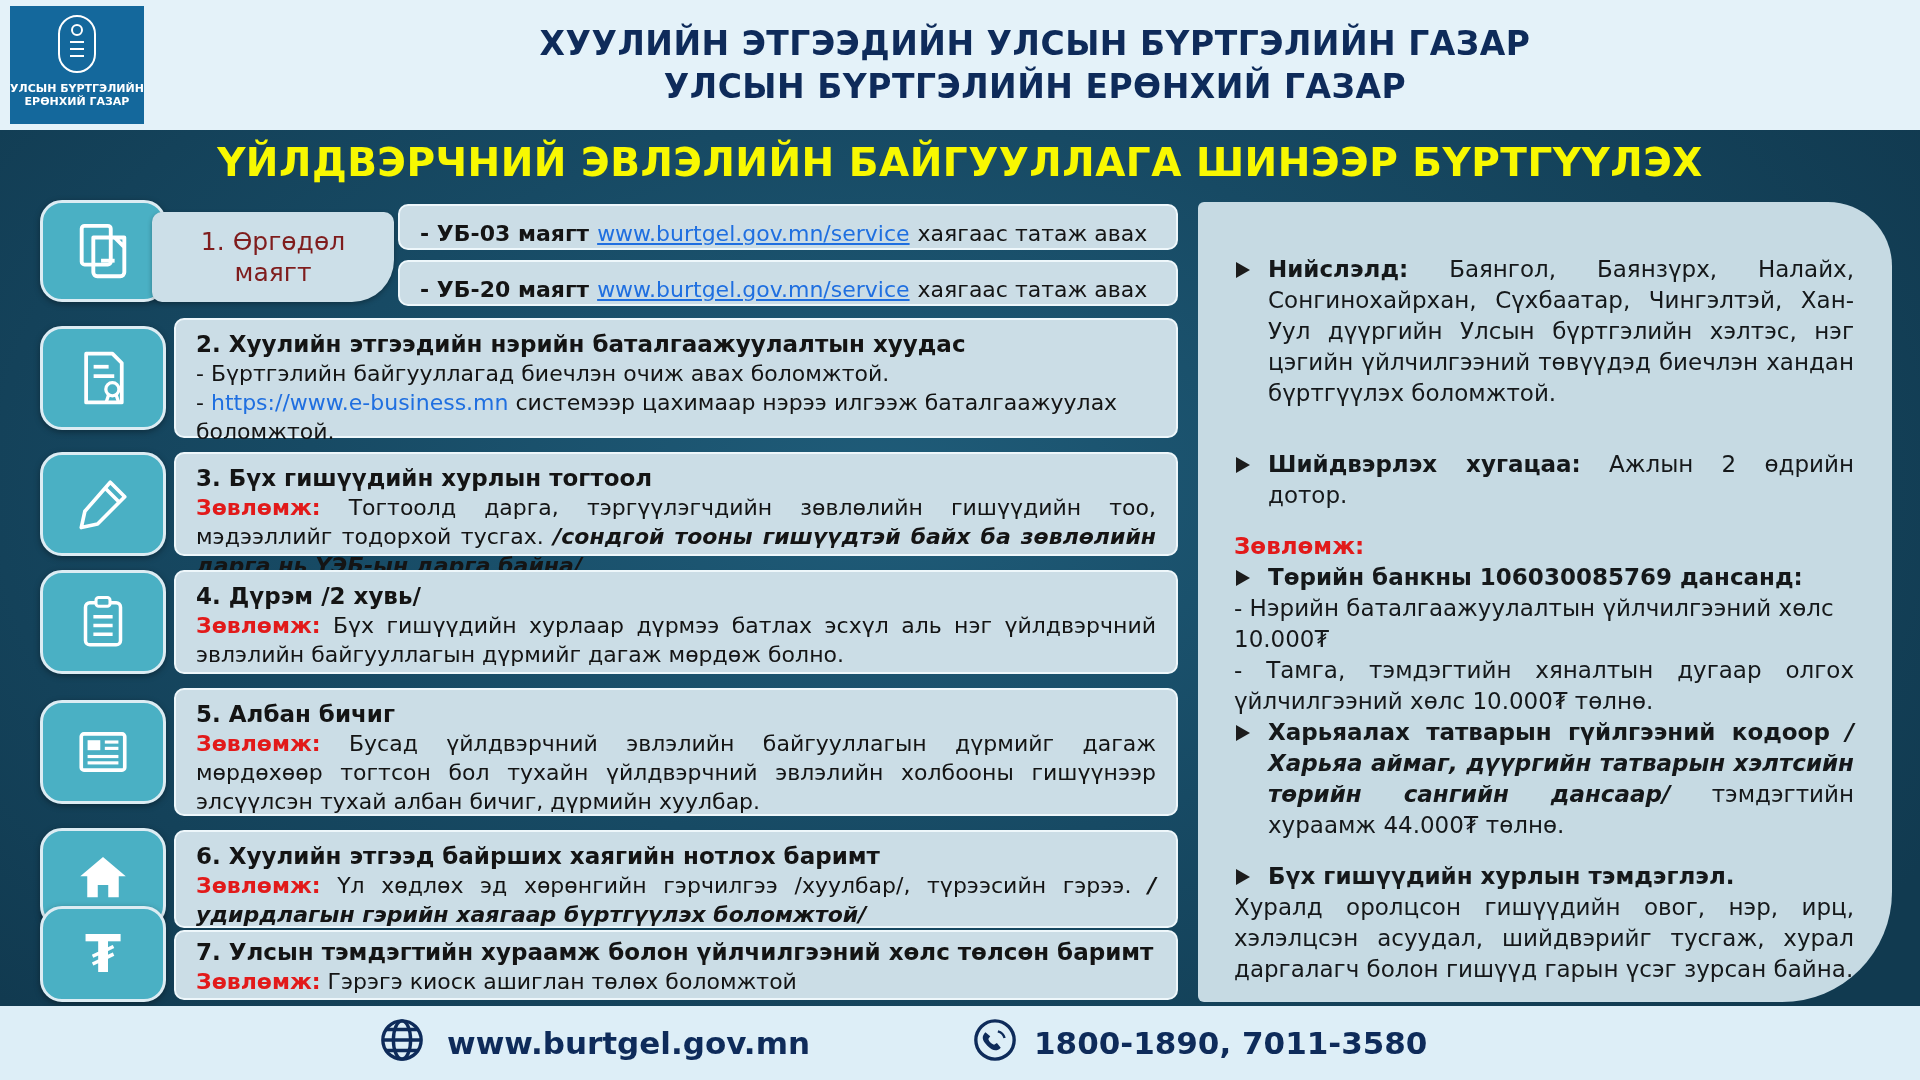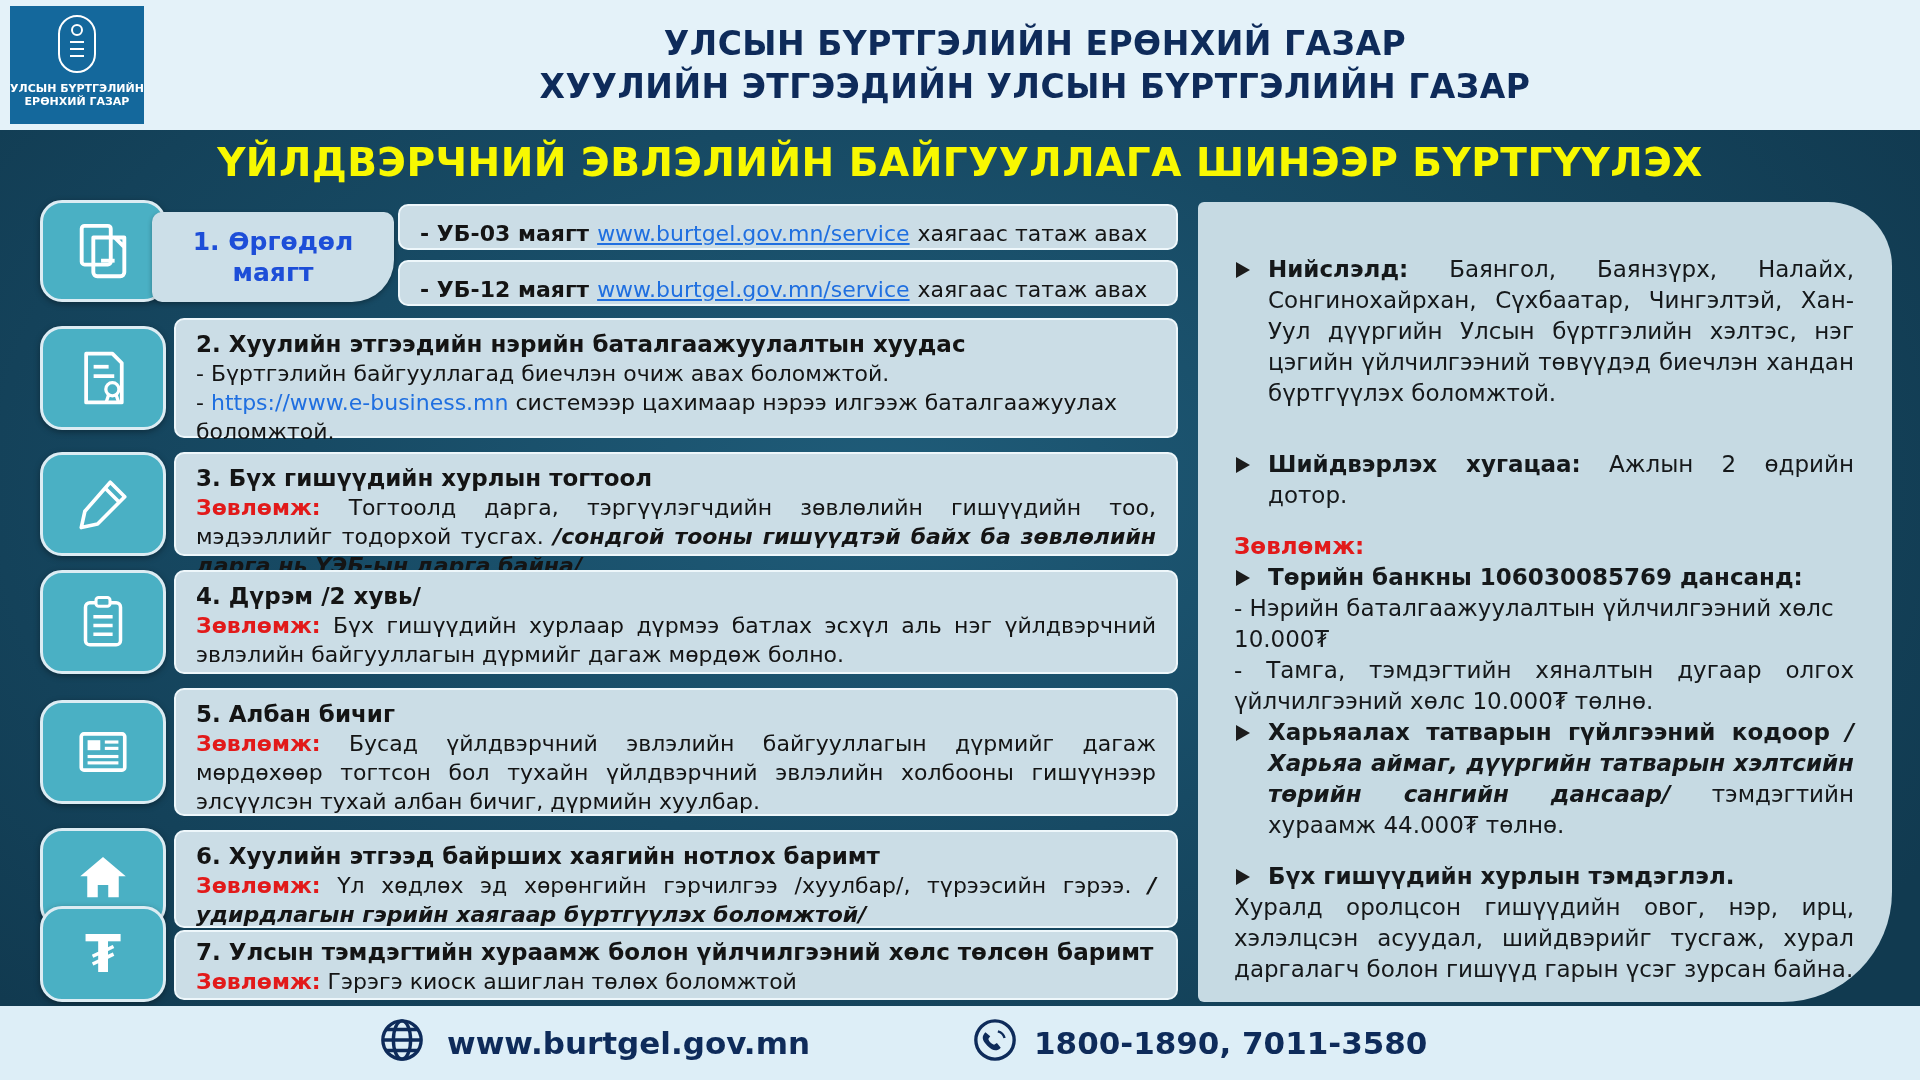--- a/index.html
+++ b/index.html
@@ -29,21 +29,21 @@
   .box{position:absolute;background:#cbdde6;border:2px solid #eef7fb;border-radius:10px;
     box-sizing:border-box;color:#141414;font-size:22px;line-height:29px;padding:10px 20px;}
   .box .row-title{font-weight:bold;font-size:23px;}
   .box .body{text-align:justify;}
   .advice{color:#e21a1a;font-weight:bold;}
   .link{color:#1f6fe0;}
   .link.u{text-decoration:underline;}
   .italic{font-style:italic;font-weight:bold;}
   .label-box{position:absolute;left:152px;top:212px;width:242px;height:90px;background:#ccdfe8;
     border-radius:10px 10px 42px 10px;display:flex;flex-direction:column;align-items:center;justify-content:center;
-    color:#1d4ed8;font-weight:bold;font-size:25px;line-height:31px;box-shadow:0 2px 5px rgba(0,0,0,.3);}
+    color:#7f1d1d;font-weight:normal;font-size:25px;line-height:31px;box-shadow:0 2px 5px rgba(0,0,0,.3);}
   .linkrow{display:flex;align-items:flex-end;padding:0 20px;}
   .linkrow b{margin-right:8px;}
   .linkrow .link{margin-right:8px;}
   
   .panel{position:absolute;left:1198px;top:202px;width:694px;height:800px;background:#c6dae3;
     border-radius:6px 64px 110px 6px;box-sizing:border-box;padding:52px 38px 0 36px;
     color:#15181a;font-size:23px;line-height:31px;}
   .bullet{position:relative;padding-left:34px;text-align:justify;}
   .bullet .arrow{position:absolute;left:2px;top:8px;width:0;height:0;
     border-left:14px solid #1c1c1c;border-top:8px solid transparent;border-bottom:8px solid transparent;}
@@ -67,22 +67,22 @@
           <circle cx="22" cy="16" r="5" fill="none" stroke="#ffffff" stroke-width="2"></circle>
           <line x1="15" y1="28" x2="29" y2="28" stroke="#ffffff" stroke-width="2"></line>
           <line x1="15" y1="35" x2="29" y2="35" stroke="#ffffff" stroke-width="2"></line>
           <line x1="15" y1="42" x2="29" y2="42" stroke="#ffffff" stroke-width="2"></line>
         </svg>
       </span>
       <div class="logo-text">УЛСЫН БҮРТГЭЛИЙН</div>
       <div class="logo-text" style="margin-top:0;text-align:right;">ЕРӨНХИЙ ГАЗАР</div>
     </div>
     <div class="header-titles">
+      <div>ХУУЛИЙН ЭТГЭЭДИЙН УЛСЫН БҮРТГЭЛИЙН ГАЗАР</div>
       <div>УЛСЫН БҮРТГЭЛИЙН ЕРӨНХИЙ ГАЗАР</div>
-      <div>ХУУЛИЙН ЭТГЭЭДИЙН УЛСЫН БҮРТГЭЛИЙН ГАЗАР</div>
     </div>
   </div>
 
   <div class="main-title">ҮЙЛДВЭРЧНИЙ ЭВЛЭЛИЙН БАЙГУУЛЛАГА ШИНЭЭР БҮРТГҮҮЛЭХ</div>
 
   <div class="tile" style="top:200px;height:102px;">
     <svg width="62" height="62" viewBox="0 0 64 64">
       <rect x="10" y="6" width="30" height="40" rx="3" fill="none" stroke="#fff" stroke-width="4"></rect>
       <path d="M22 18 h32 v36 a4 4 0 0 1 -4 4 h-24 a4 4 0 0 1 -4 -4 z M44 18 l10 10" fill="none" stroke="#fff" stroke-width="4" stroke-linejoin="round"></path>
       <line x1="30" y1="42" x2="44" y2="42" stroke="#fff" stroke-width="4"></line>
@@ -91,21 +91,21 @@
   <div class="label-box">
     <div>1. Өргөдөл</div>
     <div>маягт</div>
   </div>
   <div class="box linkrow" style="left:398px;top:204px;width:780px;height:46px;padding:0 20px;">
     <b>- УБ-03 маягт</b>
     <span class="link u">www.burtgel.gov.mn/service</span>
     <span>хаягаас татаж авах</span>
   </div>
   <div class="box linkrow" style="left:398px;top:260px;width:780px;height:46px;padding:0 20px;">
-    <b>- УБ-12 маягт</b>
+    <b>- УБ-20 маягт</b>
     <span class="link u">www.burtgel.gov.mn/service</span>
     <span>хаягаас татаж авах</span>
   </div>
 
   <div class="tile" style="top:326px;height:104px;">
     <svg width="60" height="60" viewBox="0 0 64 64">
       <path d="M14 6 h28 l10 10 v42 h-38 z" fill="none" stroke="#fff" stroke-width="4" stroke-linejoin="round"></path>
       <line x1="22" y1="20" x2="38" y2="20" stroke="#fff" stroke-width="4"></line>
       <line x1="22" y1="30" x2="44" y2="30" stroke="#fff" stroke-width="4"></line>
       <circle cx="42" cy="44" r="7" fill="none" stroke="#fff" stroke-width="3.5"></circle>

